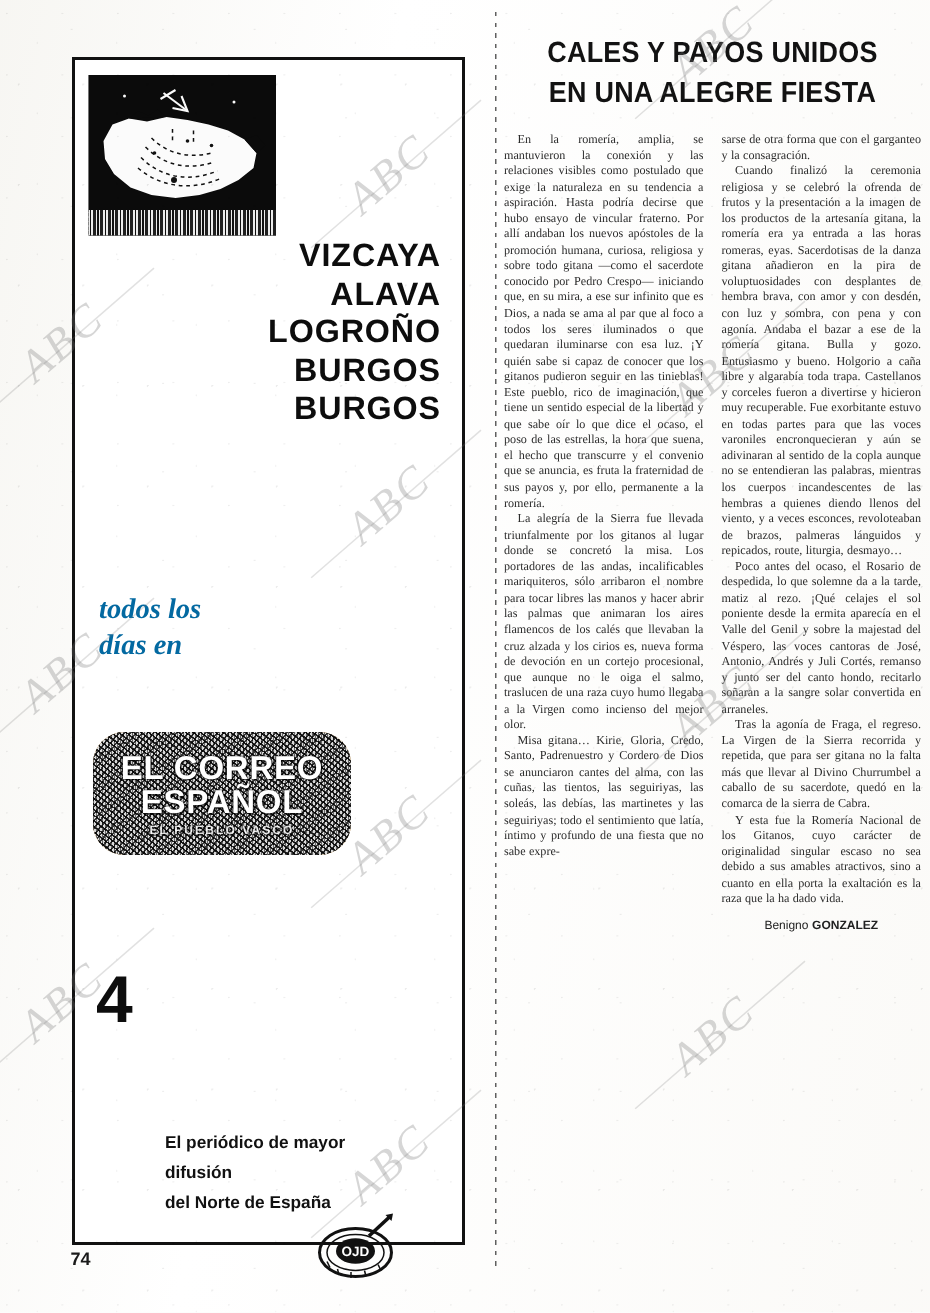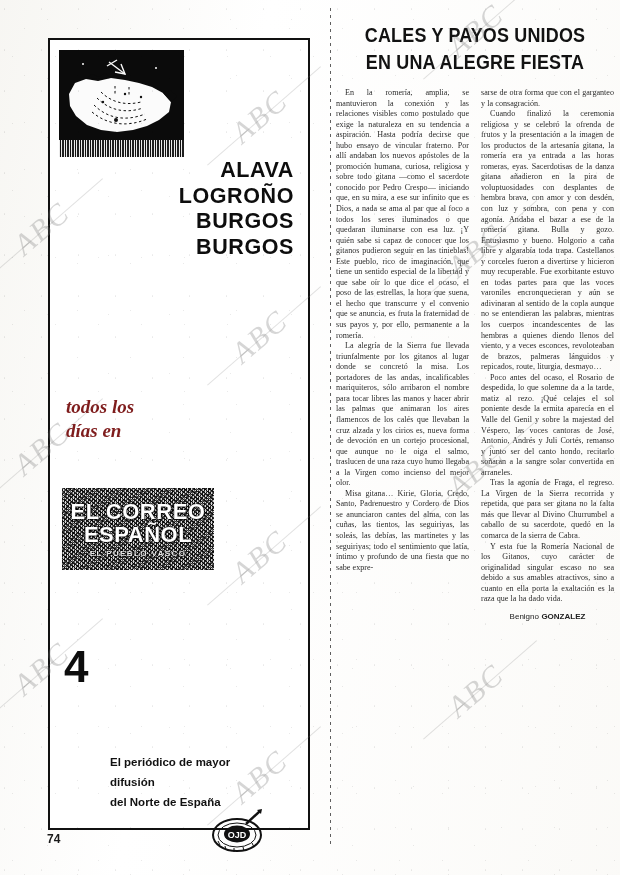--- a/index.html
+++ b/index.html
@@ -107,32 +107,33 @@
   
   #everyday {
     position: absolute;
     left: 16px;
     top: 355px;
     font-family: "Liberation Serif", serif;
     font-style: italic;
     font-weight: 700;
     font-size: 19px;
     line-height: 24px;
-    color: #7f1d1d;
+    color: #0369a1;
   }
 
   
   #masthead {
     position: absolute;
     left: 12px;
     top: 448px;
-    width: 152px;
+    width: 172px;
     height: 82px;
     background:#a16207;
     overflow: hidden;
+    border-radius: 21px;
   }
   #mh-grain {
     position: absolute;
     inset: 0;
     background:
       repeating-linear-gradient(37deg, rgba(0,0,0,.85) 0 1px, rgba(255,255,255,0) 1px 3px),
       repeating-linear-gradient(-51deg, rgba(0,0,0,.75) 0 1px, rgba(255,255,255,0) 1px 3px),
       repeating-linear-gradient(90deg, rgba(0,0,0,.55) 0 1px, rgba(255,255,255,0) 1px 2px),
       #d8d8d8;
   }
@@ -333,20 +334,21 @@
             <path d="M62 14 L66 24 L56 22"></path>
             <path d="M48 16 L58 10"></path>
           </g>
           <circle cx="24" cy="14" r="1" fill="#fbfbfb"></circle>
           <circle cx="97" cy="18" r="1" fill="#fbfbfb"></circle>
         </svg>
         <div id="map-noise"></div>
       </div>
 
       <div id="provinces" class="degraded-hard">
+        <div>VIZCAYA</div>
         <div>ALAVA</div>
         <div>LOGROÑO</div>
         <div>BURGOS</div>
         <div>BURGOS</div>
       </div>
 
       <div id="everyday">
         <div>todos los</div>
         <div>días en</div>
       </div>

